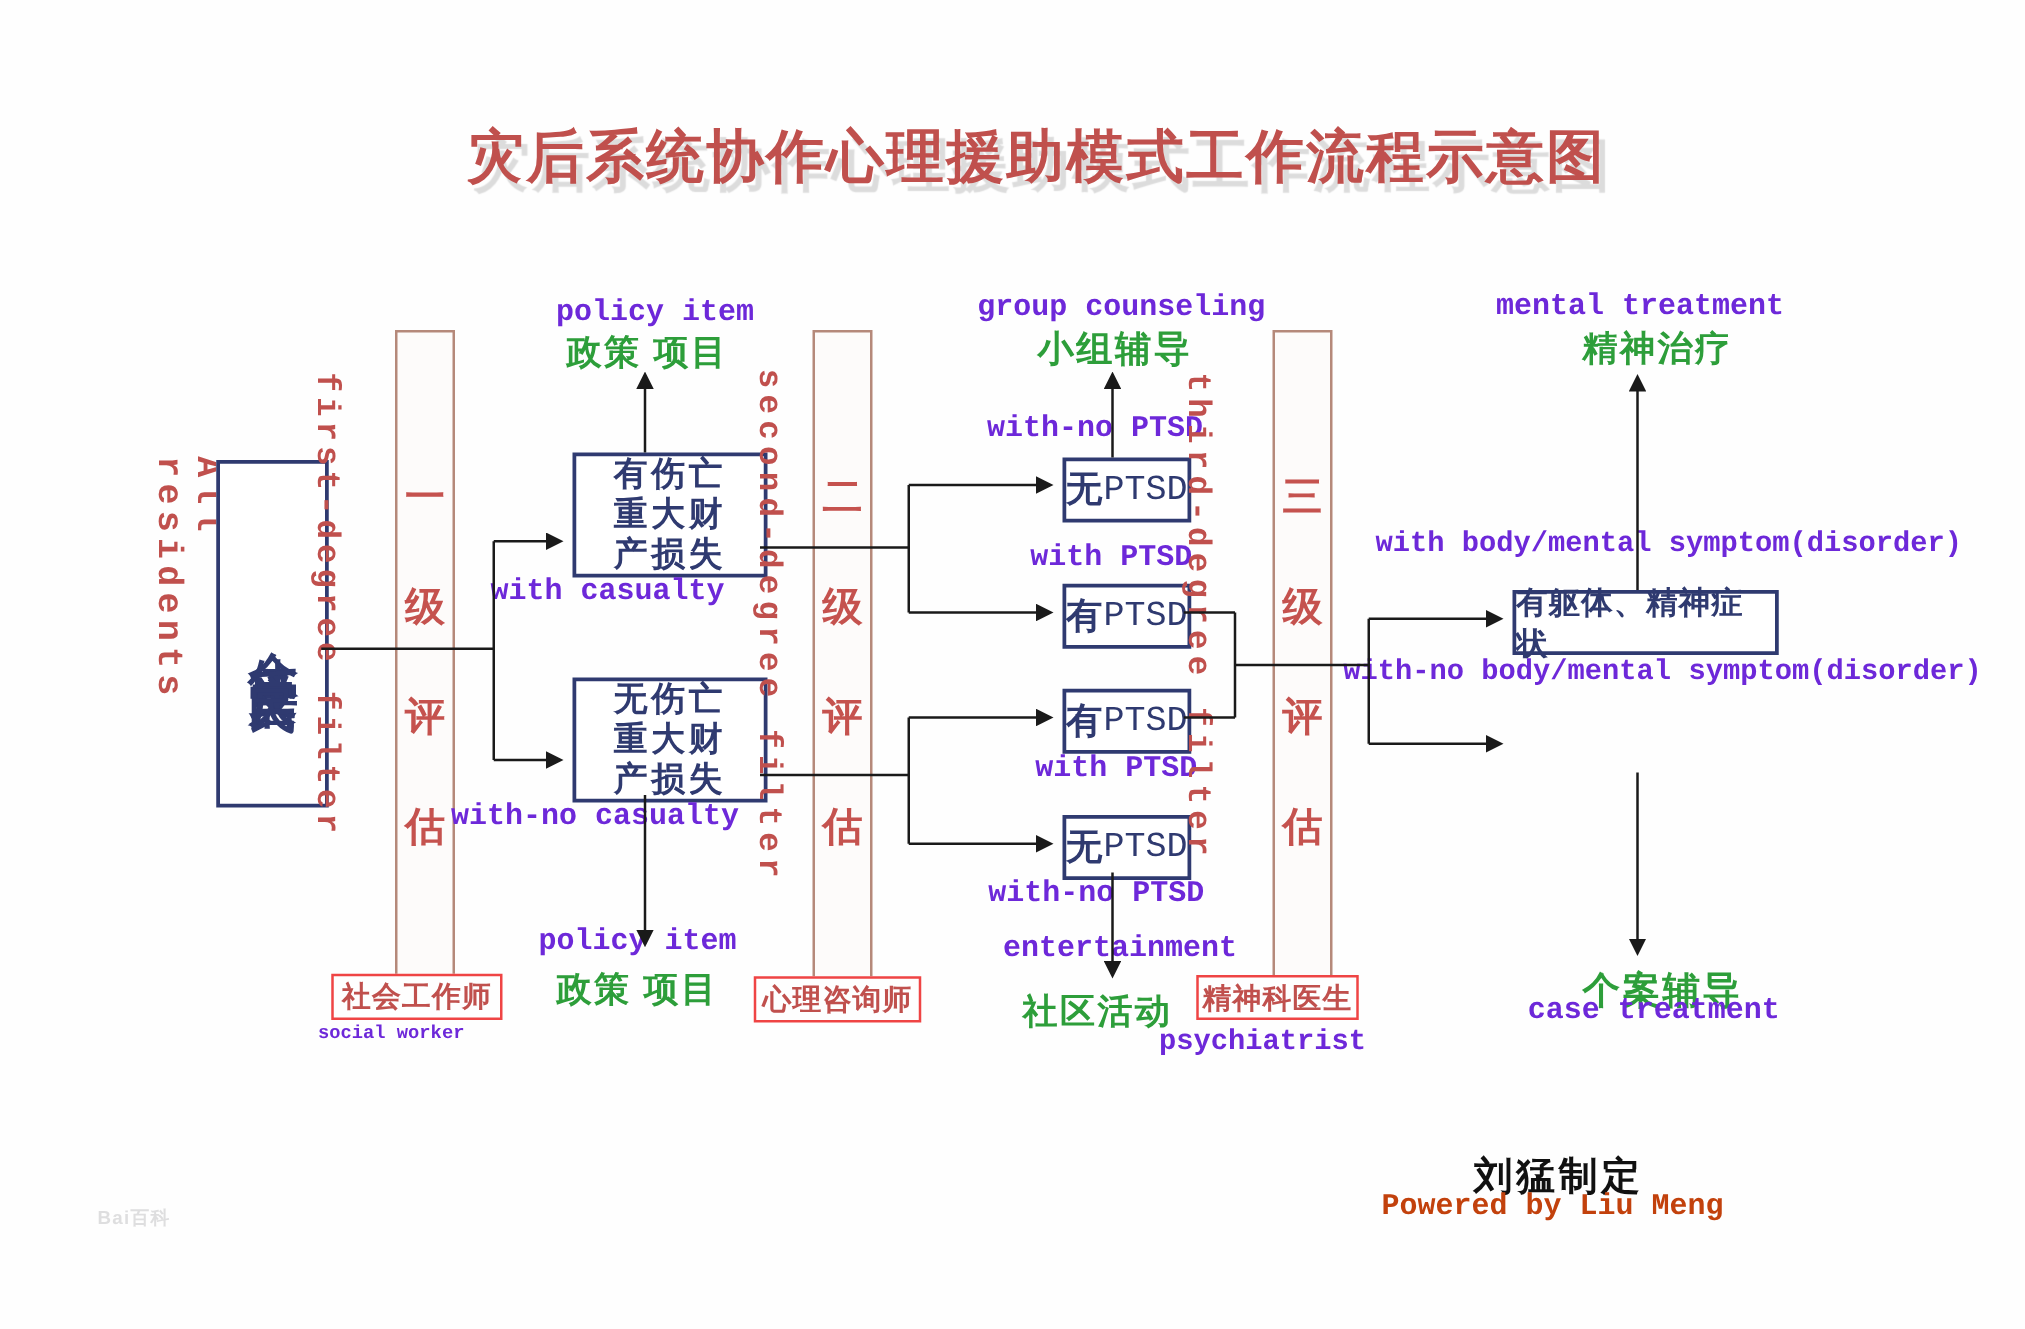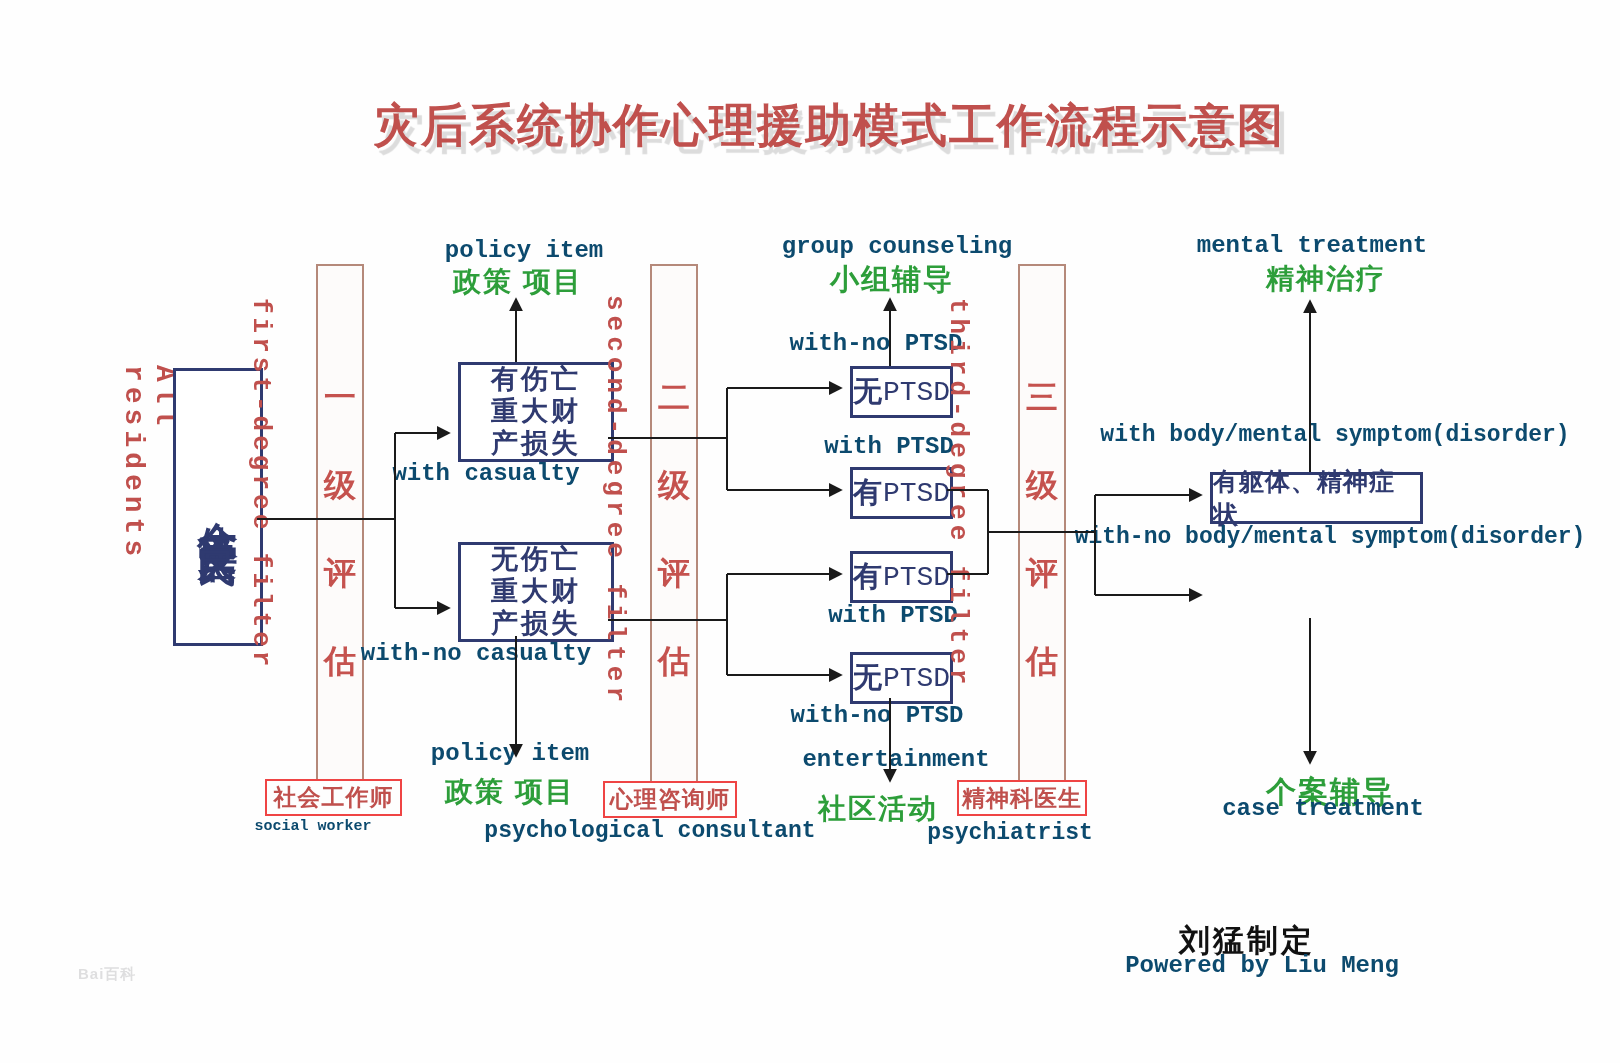--- a/index.html
+++ b/index.html
@@ -28,24 +28,24 @@
   .rolebox{border:2px solid #ef4444;background:#fefefe;display:flex;align-items:center;justify-content:center;
            color:#c0504d;font-weight:bold;font-size:23px;letter-spacing:1px;}
 
   .casualty{flex-direction:column;line-height:1.18;font-size:27px;font-weight:bold;color:#2f3a70;letter-spacing:3px;}
   .ptsd{font-size:27px;color:#2f3a70;}
   .ptsd .zh{font-weight:bold;font-size:29px;margin-right:1px;}
   .ptsd .en{font-family:"Liberation Mono","DejaVu Sans Mono",monospace;font-size:28px;}
   .symptom{font-size:25px;font-weight:bold;color:#2f3a70;letter-spacing:1px;}
 
   
-  .lbl{font-family:"Liberation Mono","DejaVu Sans Mono",monospace;font-weight:bold;color:#0c4a6e;}
+  .lbl{font-family:"Liberation Mono","DejaVu Sans Mono",monospace;font-weight:bold;color:#6d28d9;}
   .green{color:#2d9e3a;font-weight:bold;}
   .credit-zh{font-size:31px;font-weight:bold;color:#111111;letter-spacing:3px;}
-  .credit-en{font-family:"Liberation Mono","DejaVu Sans Mono",monospace;font-size:24px;font-weight:bold;color:#0c4a6e;margin-left:20px;}
+  .credit-en{font-family:"Liberation Mono","DejaVu Sans Mono",monospace;font-size:24px;font-weight:bold;color:#c2410c;}
   .watermark{font-size:15px;color:#b9b9bb;opacity:0.45;font-weight:bold;letter-spacing:1px;}
   svg.wires{position:absolute;left:0;top:0;pointer-events:none;}
 </style>
 </head>
 <body>
 
 <div class="canvas">
 
   <div class="abs ctr title-zh" style="left:829px;top:95px;">灾后系统协作心理援助模式工作流程示意图</div>
 
@@ -88,21 +88,20 @@
   <div class="abs vtext v-en" style="left:600px;top:295px;height:430px;font-size:26px;letter-spacing:5px;">second-degree filter</div>
   <div class="abs filterbox" style="left:650px;top:264px;width:44px;height:526px;">
     <span>二</span>
     <span>级</span>
     <span>评</span>
     <span>估</span>
   </div>
   <div class="abs rolebox" style="left:603px;top:781px;width:130px;height:33px;">
     <span>心理咨询师</span>
   </div>
-  <div class="abs lbl ctr" style="left:650px;top:818px;font-size:23px;">psychological consultant</div>
 
   <div class="abs lbl ctr" style="left:897px;top:233px;font-size:24px;">group counseling</div>
   <div class="abs green ctr" style="left:892px;top:260px;font-size:29px;letter-spacing:2px;">小组辅导</div>
   <div class="abs lbl ctr" style="left:896px;top:746px;font-size:24px;">entertainment</div>
   <div class="abs green ctr" style="left:878px;top:790px;font-size:28px;letter-spacing:2px;">社区活动</div>
 
   <div class="abs lbl ctr" style="left:876px;top:330px;font-size:24px;">with-no PTSD</div>
   <div class="abs navybox ptsd" style="left:850px;top:366px;width:97px;height:46px;">
     <span class="zh">无</span>
       <span class="en">PTSD</span>

